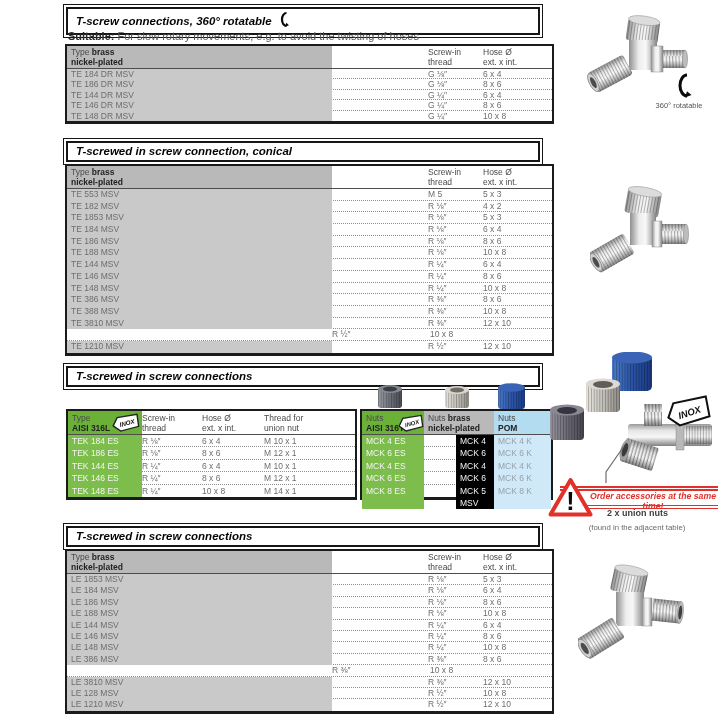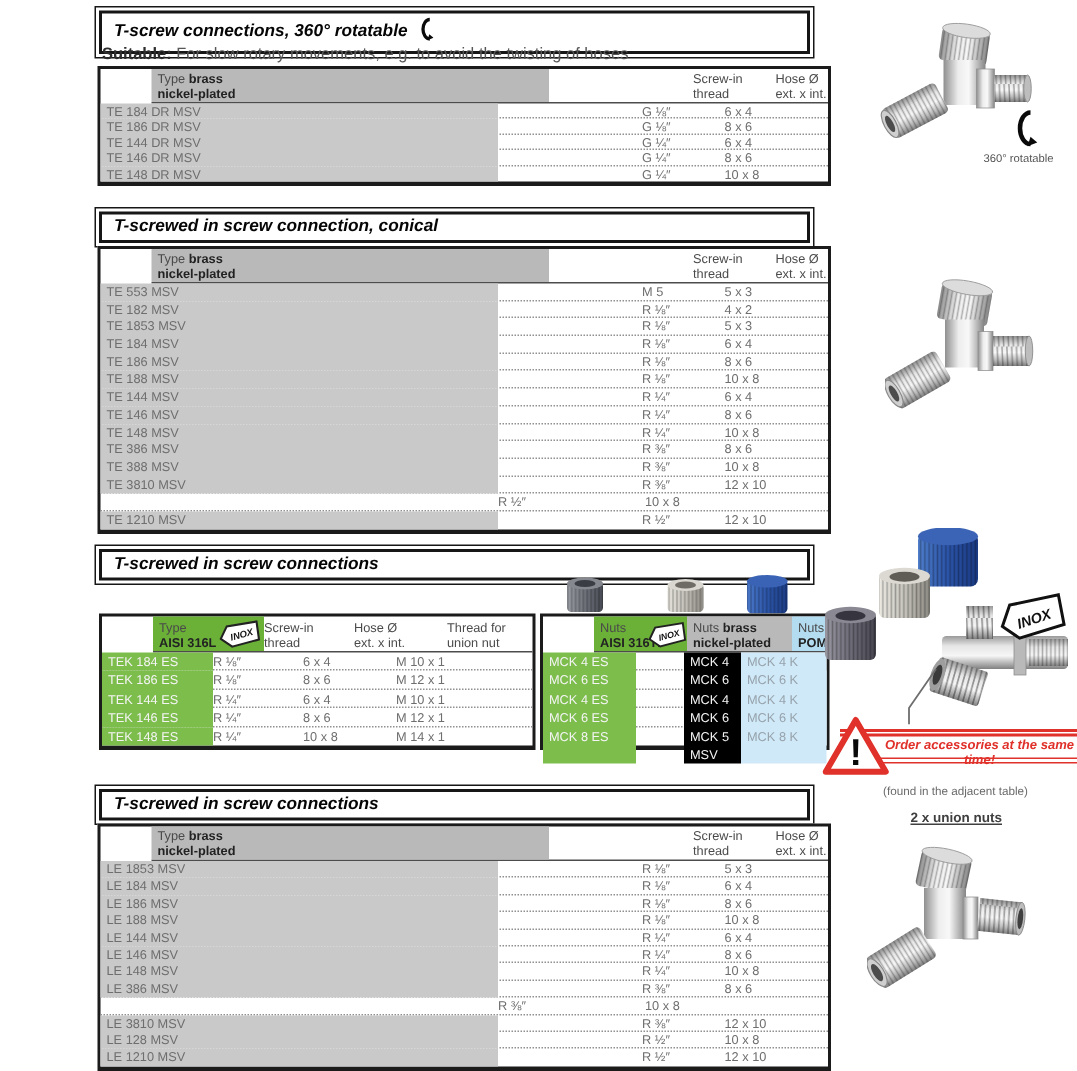--- a/index.html
+++ b/index.html
@@ -8,21 +8,21 @@
   
   .titlebox{position:absolute;border:1px solid #161616;background:#fff;padding:2px;box-sizing:border-box;width:480px;left:63px;}
   .titlebox-inner{border:2px solid #161616;padding:2px 8px 3px;display:flex;align-items:center;gap:5px;
                   font-style:italic;font-weight:bold;font-size:11.5px;color:#050505;}
   
   .tbl{position:absolute;background:#fff;border:2px solid #1b1b1b;border-bottom-width:3px;box-sizing:border-box;font-size:8.5px;}
   .trow{display:grid;align-items:center;box-sizing:border-box;}
   .g4{grid-template-columns:265px 96px 53px auto;}
   .g4b{grid-template-columns:74px 60px 62px auto;}
   .g3{grid-template-columns:62px 70px auto;}
-  .thead{height:23px;border-bottom:1px solid #4c4c4c;margin-left:34px;}
+  .thead{height:23px;border-bottom:1px solid #4c4c4c;}
   .thead .cell{display:flex;flex-direction:column;justify-content:center;line-height:10px;height:100%;box-sizing:border-box;color:#4a4a4a;}
   .thead b{color:#222;}
   .drow{border-bottom:1px dotted #909090;}
   .drow:last-child{border-bottom:none;}
   .t1 .drow{height:10.4px;line-height:10.4px;}
   .t2 .drow{height:11.7px;line-height:11.7px;}
   .t3 .drow{height:12.4px;line-height:12.4px;}
   .t5 .drow{height:11.4px;line-height:11.4px;}
   .lbl{background:#c9c9c9;padding-left:4px;height:100%;box-sizing:border-box;}
   .thead .lbl{background:#b9b9b9;padding-left:4px;}
@@ -588,21 +588,21 @@
   <div class="warn-line" style="left:560px;top:489px;width:158px;"></div>
   <div class="warn-text" style="left:588px;top:491px;width:130px;">Order accessories at the same time!</div>
   <div class="warn-line" style="left:560px;top:504.5px;width:158px;"></div>
   <div class="warn-line" style="left:560px;top:507.5px;width:158px;"></div>
   <div class="abs" style="left:548px;top:477px;">
     <svg width="45" height="41" viewBox="0 0 45 41">
       <polygon points="22.5,3 42.5,37.5 2.5,37.5" fill="#fff" stroke="#e0312a" stroke-width="4" stroke-linejoin="round"></polygon>
       <text x="22.5" y="33" font-size="25" font-weight="bold" fill="#0a0a0a" text-anchor="middle">!</text>
     </svg>
   </div>
-  <div class="union1" style="left:560px;top:540px;width:155px;text-decoration:underline;">2 x union nuts</div>
+  <div class="union1" style="left:560px;top:508px;width:155px;">2 x union nuts</div>
   <div class="union2" style="left:556px;top:523px;width:162px;">(found in the adjacent table)</div>
 
   <div class="titlebox" style="top:523px;">
     <div class="titlebox-inner">
         <span>T-screwed in screw connections</span>
       </div>
   </div>
 
   <div class="tbl t5" style="left:65px;top:549px;width:489px;">
     <div class="trow g4 thead">

